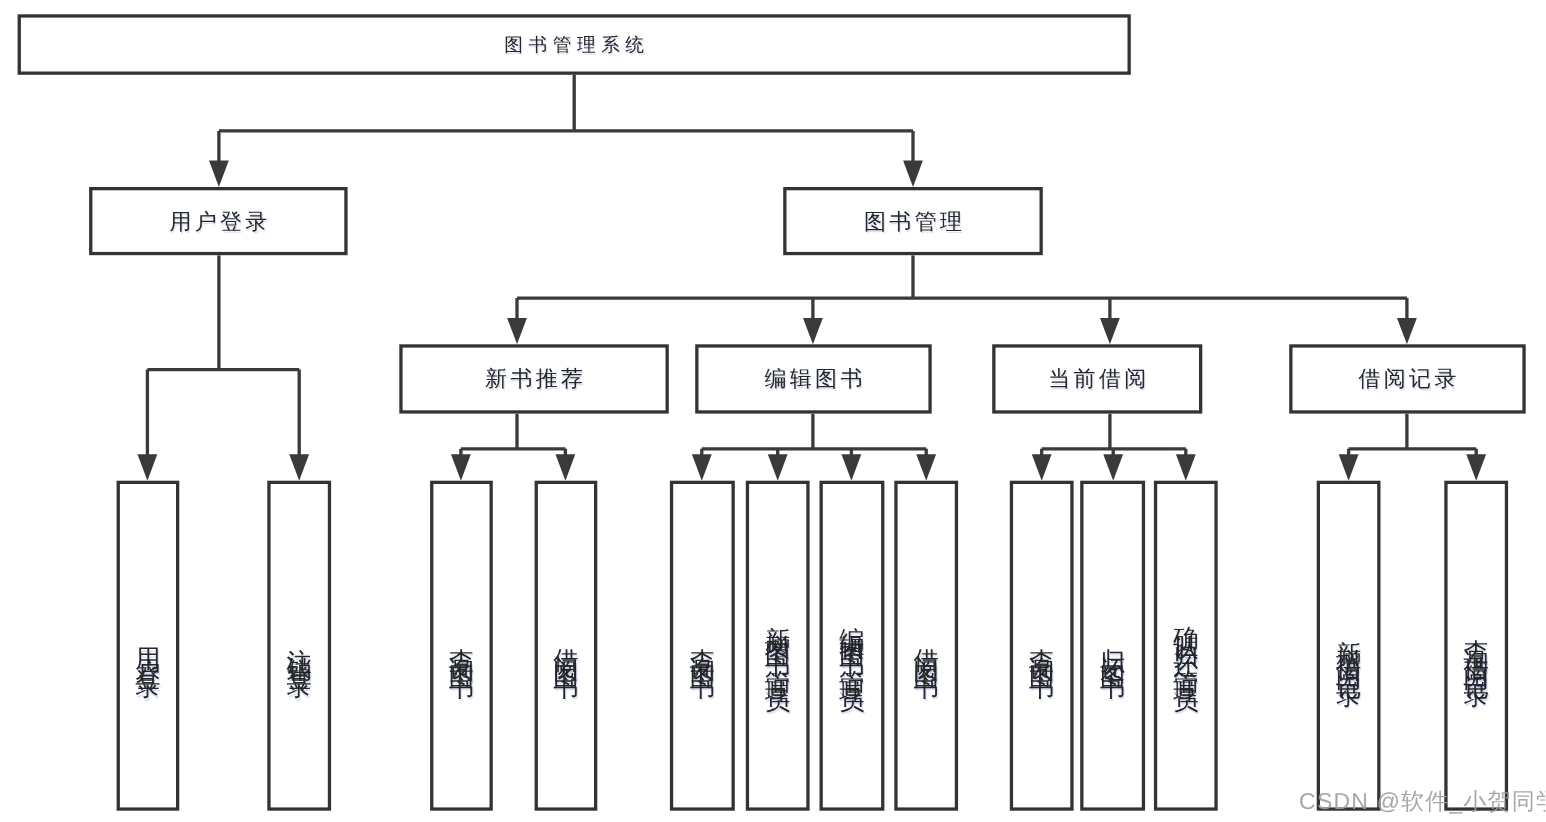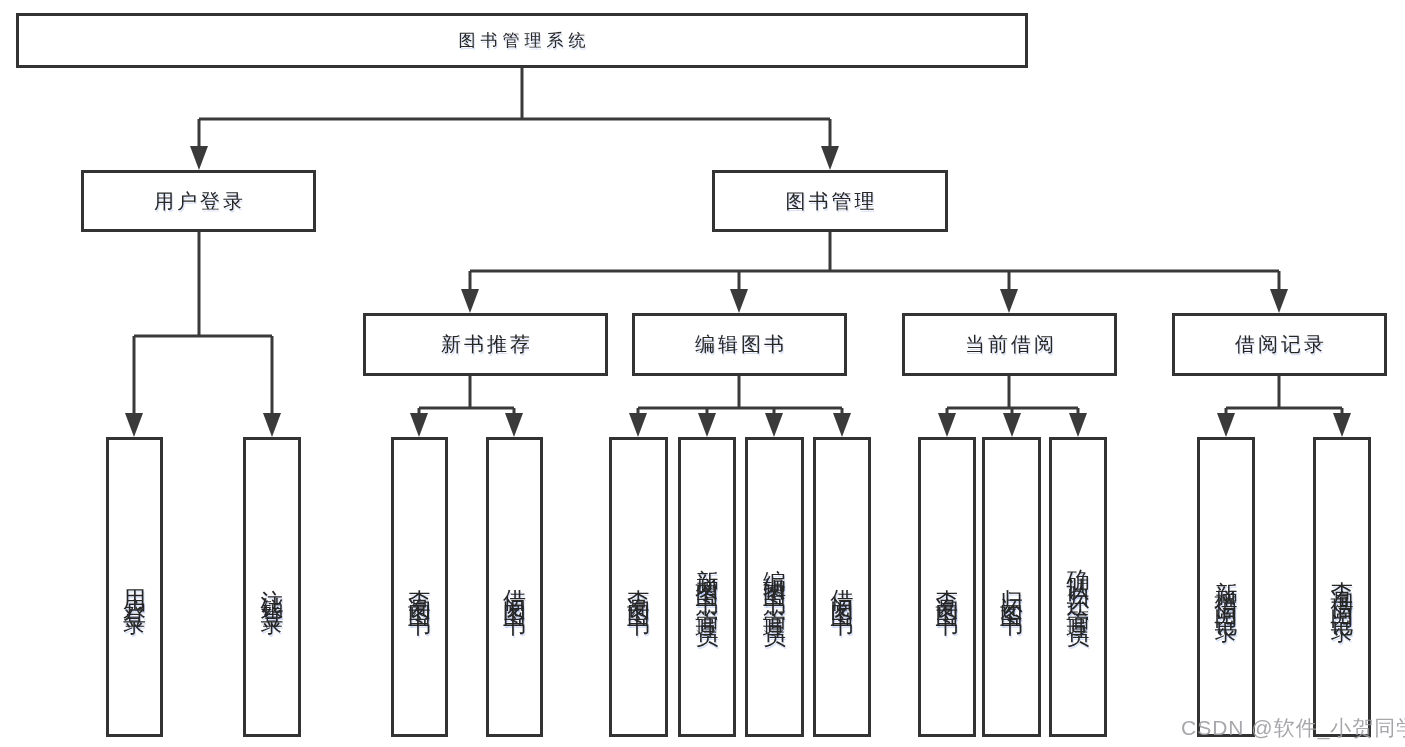--- a/index.html
+++ b/index.html
@@ -104,21 +104,21 @@
   <div class="node h" style="left:712px;top:170px;width:236px;height:62px">
     <span>图书管理</span>
   </div>
 
   <div class="node h" style="left:363px;top:313px;width:245px;height:63px">
     <span>新书推荐</span>
   </div>
   <div class="node h" style="left:632px;top:313px;width:215px;height:63px">
     <span>编辑图书</span>
   </div>
-  <div class="node h" style="left:902px;top:313px;width:215px;height:63px">
+  <div class="node h" style="left:902px;top:313px;width:191px;height:63px">
     <span>当前借阅</span>
   </div>
   <div class="node h" style="left:1172px;top:313px;width:215px;height:63px">
     <span>借阅记录</span>
   </div>
 
   <div class="node v" style="left:106px;top:437px;width:57px;height:300px">
     <span>用户登录</span>
   </div>
   <div class="node v" style="left:243px;top:437px;width:58px;height:300px">

